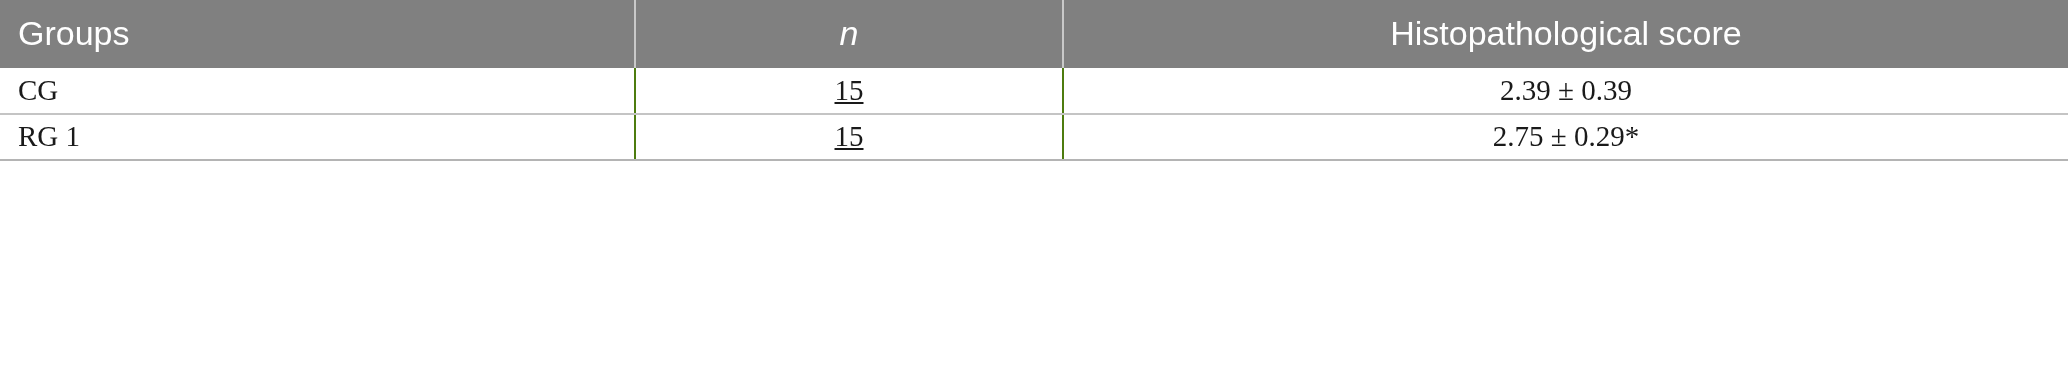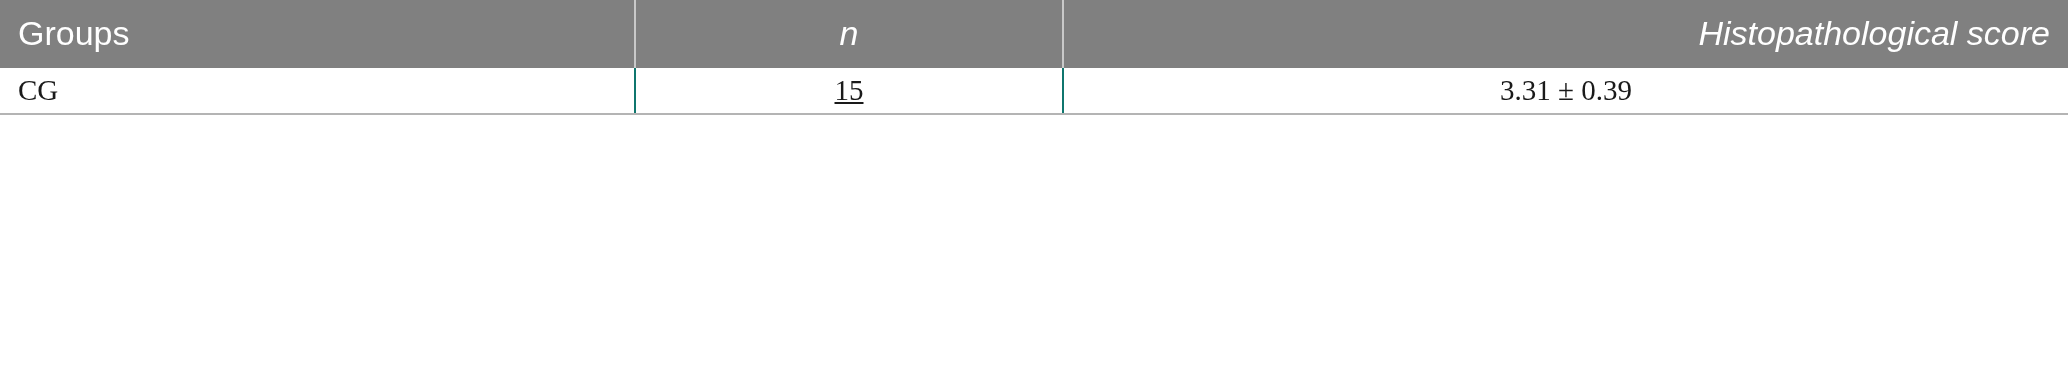--- a/index.html
+++ b/index.html
@@ -38,31 +38,31 @@
     line-height: 1.1;
     height: 68px;
     padding: 0 18px;
     border-right: 2px solid #c9c9c9;
     vertical-align: middle;
   }
   table.data-table thead th:last-child { border-right: none; }
 
   th.col-groups { text-align: left; width: 635px; }
   th.col-n      { text-align: center; width: 428px; font-style: italic; }
-  th.col-score  { text-align: right; width: 1005px; font-style: italic; }
+  th.col-score  { text-align: center; width: 1005px; }
 
   table.data-table tbody td {
     font-family: "Liberation Serif", "DejaVu Serif", serif;
     font-size: 29px;
     line-height: 1.1;
     color: #1a1a1a;
     height: 46px;
     padding: 0 18px;
     border-bottom: 2px solid #c4c4c4;
-    border-right: 2px solid #0f766e;
+    border-right: 2px solid #4d7c0f;
     vertical-align: middle;
     background: #ffffff;
   }
   table.data-table tbody td:last-child { border-right: none; }
   table.data-table tbody tr:last-child td { border-bottom: 2px solid #b4b4b4; }
 
   td.cell-group { text-align: left; }
   td.cell-n     { text-align: center; text-decoration: underline; }
   td.cell-score { text-align: center; }
 
@@ -91,19 +91,24 @@
       <tr>
         <th class="col-groups">Groups</th>
         <th class="col-n">n</th>
         <th class="col-score">Histopathological score</th>
       </tr>
     </thead>
     <tbody>
       <tr>
         <td class="cell-group">CG</td>
         <td class="cell-n">15</td>
-        <td class="cell-score"><span>3.31 ± 0.39</span><sup></sup></td>
+        <td class="cell-score"><span>2.39 ± 0.39</span><sup></sup></td>
+      </tr>
+      <tr>
+        <td class="cell-group">RG 1</td>
+        <td class="cell-n">15</td>
+        <td class="cell-score"><span>2.75 ± 0.29*</span><sup></sup></td>
       </tr>
     </tbody>
   </table>
 
 
 </div>
 
 </body></html>

